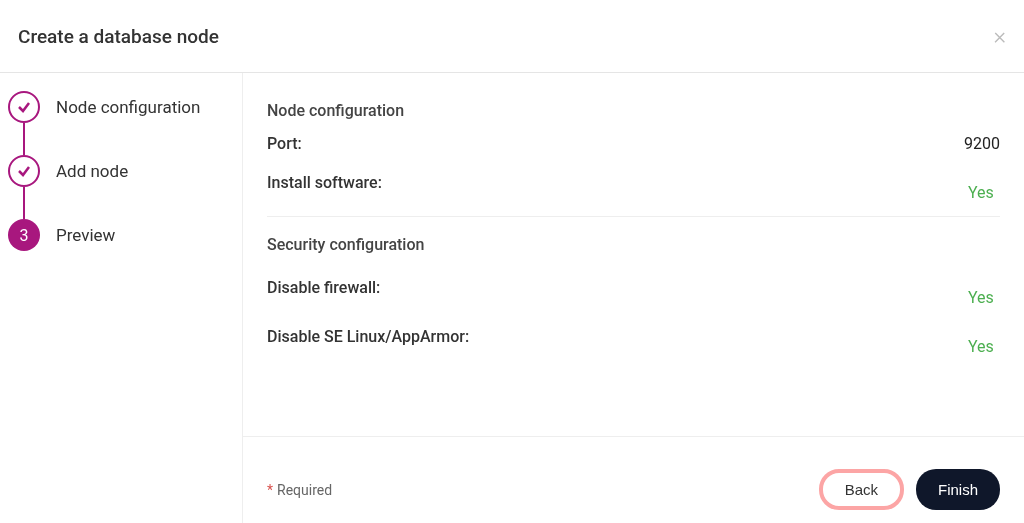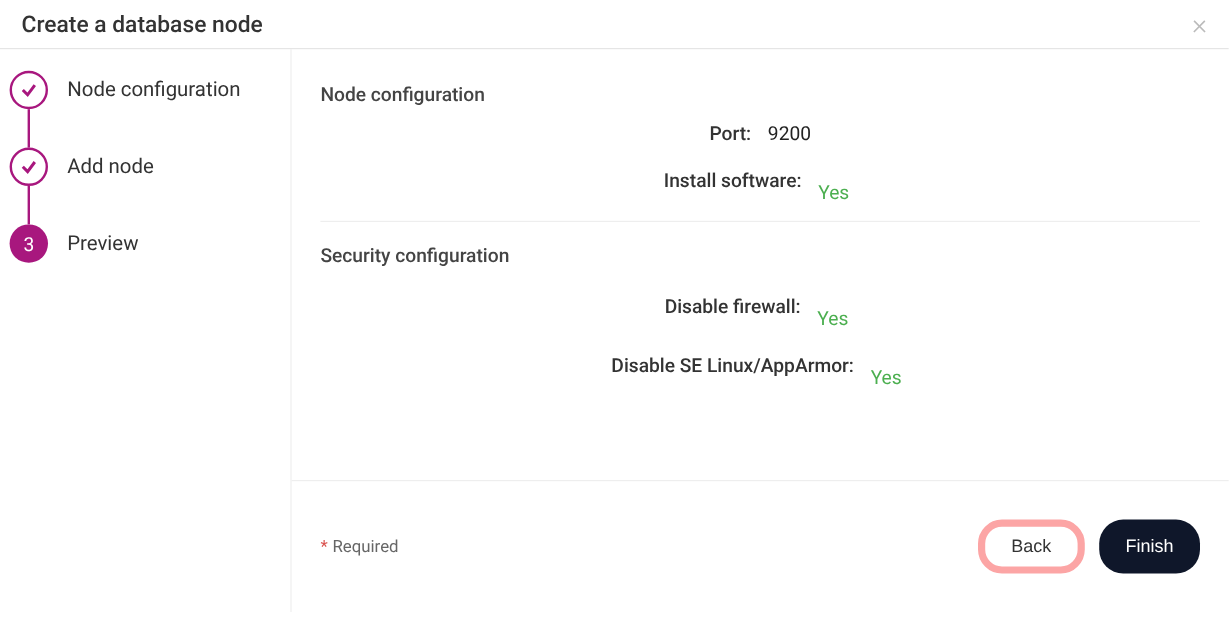--- a/index.html
+++ b/index.html
@@ -1,54 +1,54 @@
 <!DOCTYPE html>
 <html><head>
   <meta charset="utf-8">
   <style>
     * { box-sizing: border-box; margin: 0; padding: 0; }
     body { font-family: -apple-system, BlinkMacSystemFont, "Segoe UI", Roboto, Helvetica, Arial, sans-serif; font-size: 16px; color: #222; background: #fff; width: 1024px; height: 523px; overflow: hidden; }
 
-    .header { display: flex; align-items: center; justify-content: space-between; padding: 8px 18px; border-bottom: 1px solid #e5e5e5; }
+    .header { display: flex; align-items: center; justify-content: space-between; padding: 24px 18px; border-bottom: 1px solid #e5e5e5; }
     .header-title { font-size: 19px; font-weight: 500; color: #333; }
     .close-icon { font-size: 24px; color: #bbb; cursor: pointer; line-height: 1; font-weight: 300; }
 
     .body { display: flex; height: calc(100% - 54px); }
 
     .sidebar { width: 243px; padding: 18px 12px 18px 8px; border-right: 1px solid #eee; }
     .step { display: flex; align-items: center; position: relative; }
     .step-circle { width: 32px; height: 32px; border-radius: 50%; display: flex; align-items: center; justify-content: center; flex-shrink: 0; margin-right: 16px; }
     .step-circle.done { border: 2px solid #a8177e; background: #fff; }
     .step-circle.current { background: #a8177e; color: #fff; font-size: 16px; }
     .step-check { stroke: #a8177e; stroke-width: 2.5; fill: none; }
     .step-label { font-size: 17px; color: #333; }
     .connector { width: 2px; height: 32px; background: #a8177e; margin-left: 15px; }
 
     .main { flex: 1; display: flex; flex-direction: column; }
     .content { flex: 1; padding: 28px 24px 0 24px; overflow: auto; }
 
     .section-title { font-size: 16px; font-weight: 500; color: #444; margin-bottom: 14px; }
     .section { border-bottom: 1px solid #eee; margin-bottom: 18px; padding-bottom: 4px; }
     .section:last-of-type { border-bottom: none; }
-    .kv { display: flex; justify-content: center; align-items: center; margin-bottom: 10px; font-size: 16px; }
+    .kv { display: flex; justify-content: space-between; align-items: center; margin-bottom: 10px; font-size: 16px; }
     .kv-label { color: #333; font-weight: 500; }
     .kv-sep { margin: 0 6px 0 0; }
     .kv-value { min-width: 32px; text-align: left; }
     .kv-value.yes { color: #4caf50; margin-top: 20px; }
     .node-addr { text-align: right; font-size: 17px; font-weight: 500; color: #333; margin-bottom: 10px; }
     .node-role-row { display: flex; justify-content: flex-end; font-size: 16px; }
     .node-role-label { color: #999; margin-right: 8px; }
     .node-role-value { color: #555; }
 
     .footer { border-top: 1px solid #eee; padding: 32px 24px; display: flex; align-items: center; justify-content: space-between; }
     .required { font-size: 14px; color: #666; }
     .required-star { color: #d9534f; margin-right: 4px; }
     .footer-buttons { display: flex; gap: 12px; }
     .btn { padding: 8px 22px; border-radius: 20px; font-size: 15px; cursor: pointer; border: none; }
-    .btn-back { background: #fff; border: 6px solid #fca5a5; color: #333; }
+    .btn-back { background: #fff; border: 4px solid #fca5a5; color: #333; }
     .btn-finish { background: #0f172a; color: #fff; }
   </style>
 </head>
 <body>
 
 <div class="header">
   <div class="header-title">Create a database node</div>
   <div class="close-icon">×</div>
 </div>
 

